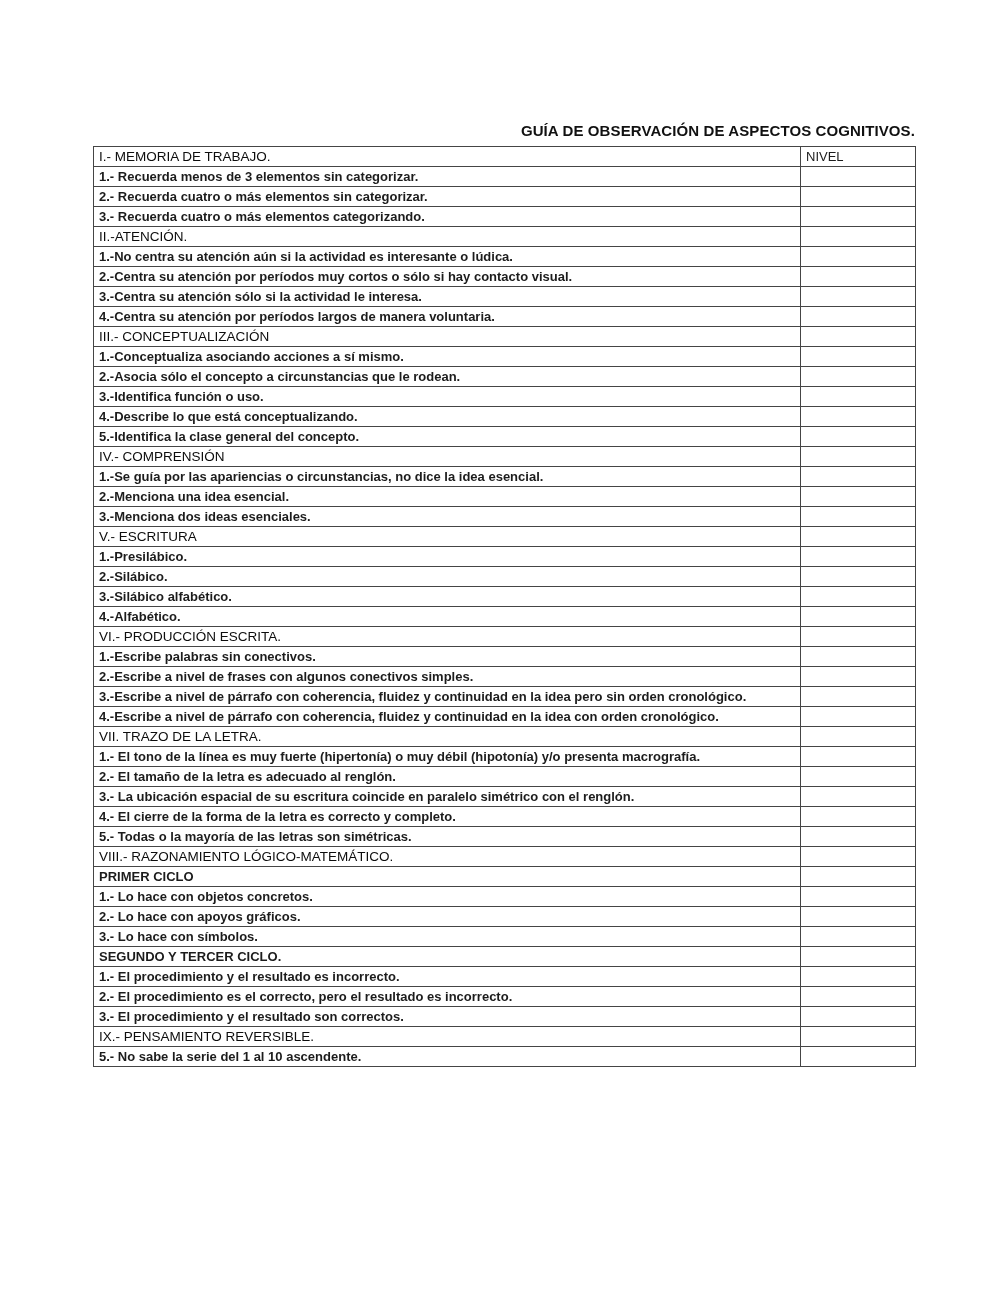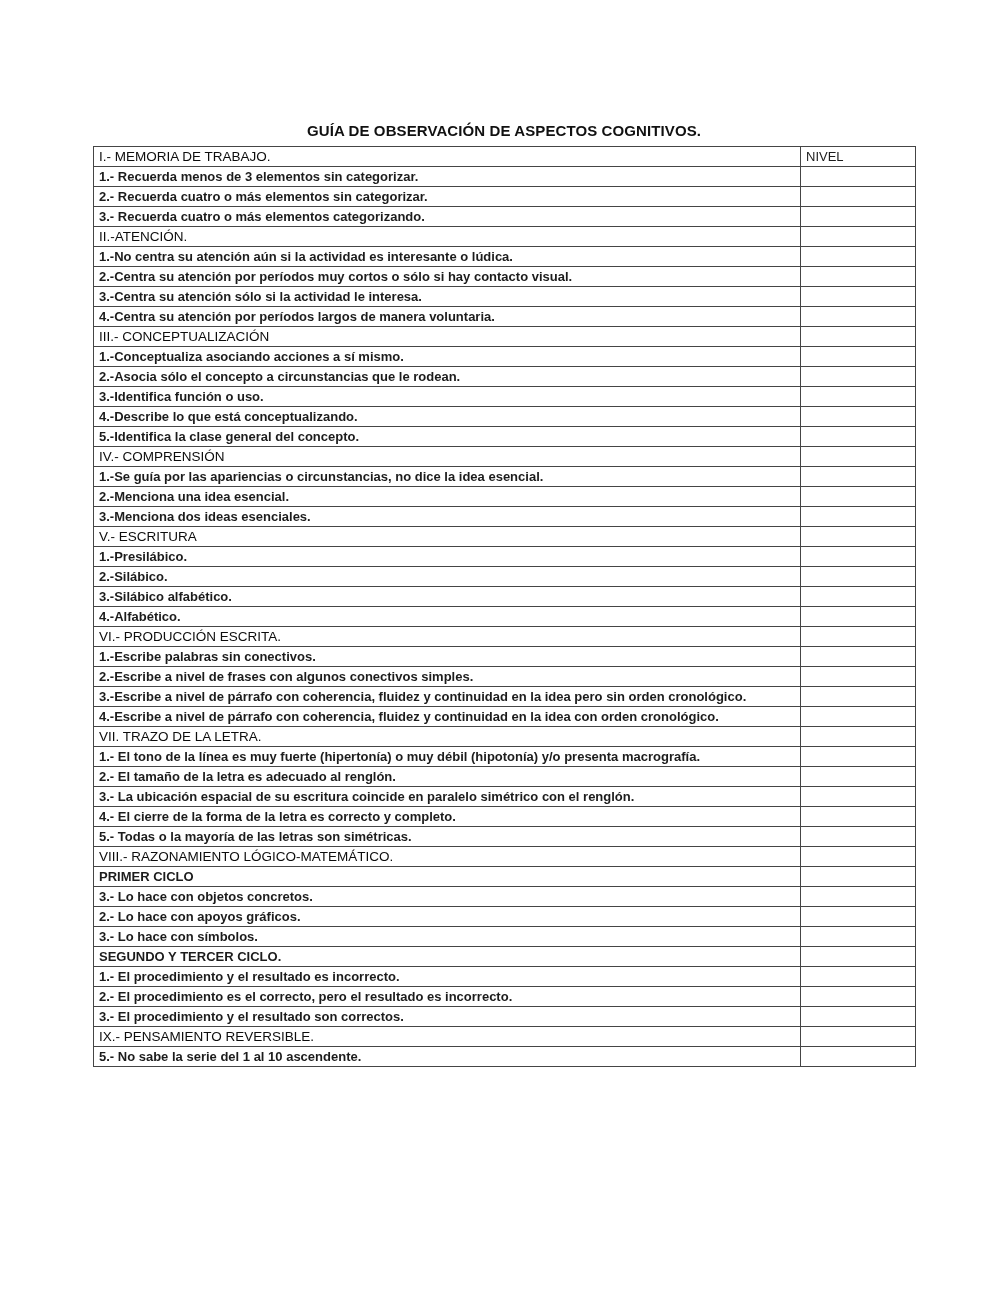--- a/index.html
+++ b/index.html
@@ -12,21 +12,21 @@
     height: 1301px;
     font-family: "Liberation Sans", sans-serif;
     color: #1c1c1c;
     position: relative;
   }
   .doc-title {
     position: absolute;
     top: 122px;
     left: 93px;
     width: 822px;
-    text-align: center;
+    text-align: right;
     font-weight: bold;
     font-size: 15px;
     letter-spacing: 0.1px;
     color: #111111;
   }
   .obs-table {
     position: absolute;
     top: 146px;
     left: 93px;
     width: 822px;
@@ -210,21 +210,21 @@
     </div>
     <div class="row section">
       <div class="cell desc">VIII.- RAZONAMIENTO LÓGICO-MATEMÁTICO.</div>
       <div class="cell nivel"></div>
     </div>
     <div class="row">
       <div class="cell desc">PRIMER CICLO</div>
       <div class="cell nivel"></div>
     </div>
     <div class="row">
-      <div class="cell desc">3.- Lo hace con objetos concretos.</div>
+      <div class="cell desc">1.- Lo hace con objetos concretos.</div>
       <div class="cell nivel"></div>
     </div>
     <div class="row">
       <div class="cell desc">2.- Lo hace con apoyos gráficos.</div>
       <div class="cell nivel"></div>
     </div>
     <div class="row">
       <div class="cell desc">3.- Lo hace con símbolos.</div>
       <div class="cell nivel"></div>
     </div>

